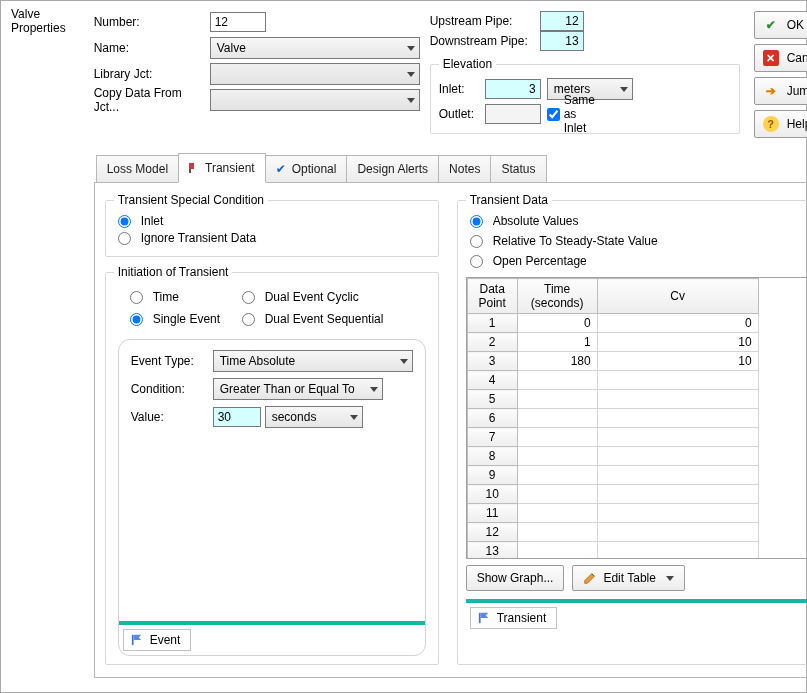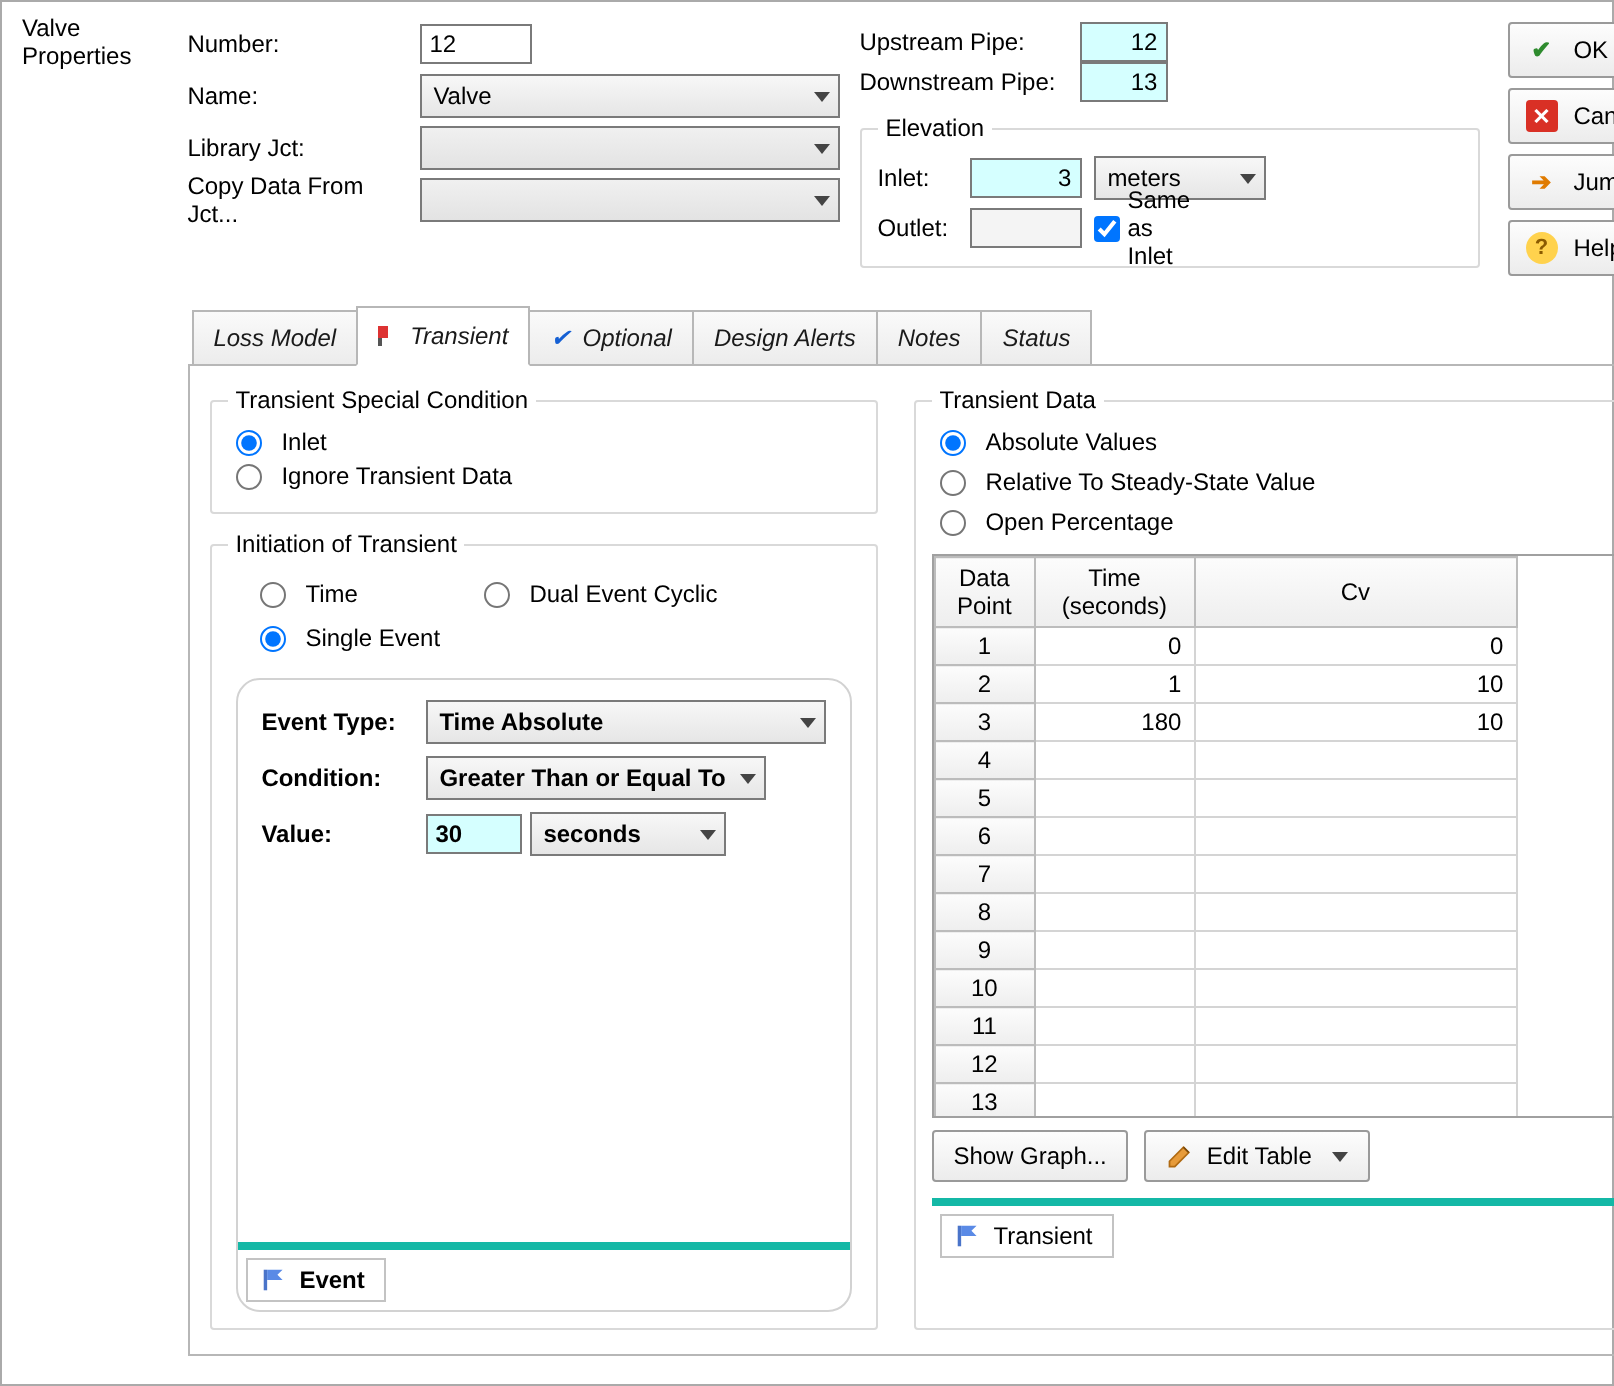--- a/index.html
+++ b/index.html
@@ -110,21 +110,20 @@
   .tab {
     border:1px solid #b7b7b7;
     border-bottom:none;
     background: linear-gradient(#fafafa,#ececec);
     padding: 4px 10px;
     margin-right:-1px;
     display:flex; align-items:center; gap:6px;
     font-size:12px; color:#1a1a1a;
     height: 18px;
     cursor: default;
-    font-style: italic;
   }
   .tab.active {
     background:#fff;
     border-bottom:1px solid #fff;
     position:relative; top:1px;
     height: 20px;
   }
   .tab-content {
     border:1px solid #b7b7b7;
     border-top:none;
@@ -137,21 +136,21 @@
 
   .radio-row { display:flex; align-items:center; gap:6px; margin:3px 2px; }
   .radio-row input[type=radio]{ margin:0 4px 0 2px; }
   .rad-grid { display:grid; grid-template-columns: 112px 170px; row-gap:2px; margin:4px 4px 6px 12px;}
 
   .initbox {
     border:1px solid #d2d2d2;
     border-radius:12px;
     flex:1;
     margin: 4px 4px 0 4px;
-    display:flex; flex-direction:column;font-weight:bold;
+    display:flex; flex-direction:column;
   }
   .initbox .body { padding: 10px 12px; flex:1;}
   .initbox .footer, .rightfooter {
     border-top:4px solid #14b8a6;
     padding:4px 4px;
     display:flex; gap:4px;
   }
   .subtab {
     border:1px solid #c3c3c3;
     background:#fff;
@@ -378,20 +377,24 @@
                   <input type="radio" name="init" style="">
                   <span>Time</span>
                 </label>
               <label class="radio-row">
                   <input type="radio" name="init" style="">
                   <span>Dual Event Cyclic</span>
                 </label>
               <label class="radio-row">
                   <input type="radio" name="init" checked="" style="">
                   <span>Single Event</span>
+                </label>
+              <label class="radio-row">
+                  <input type="radio" name="init" style="">
+                  <span>Dual Event Sequential</span>
                 </label>
             </div>
 
             <div class="initbox">
               <div class="body">
                 <div class="ctl-row">
                   <span class="lbl-col">Event Type:</span>
                   <div class="combo" style="width:200px">
                     <span>Time Absolute</span>
                     <span class="caret"></span>

